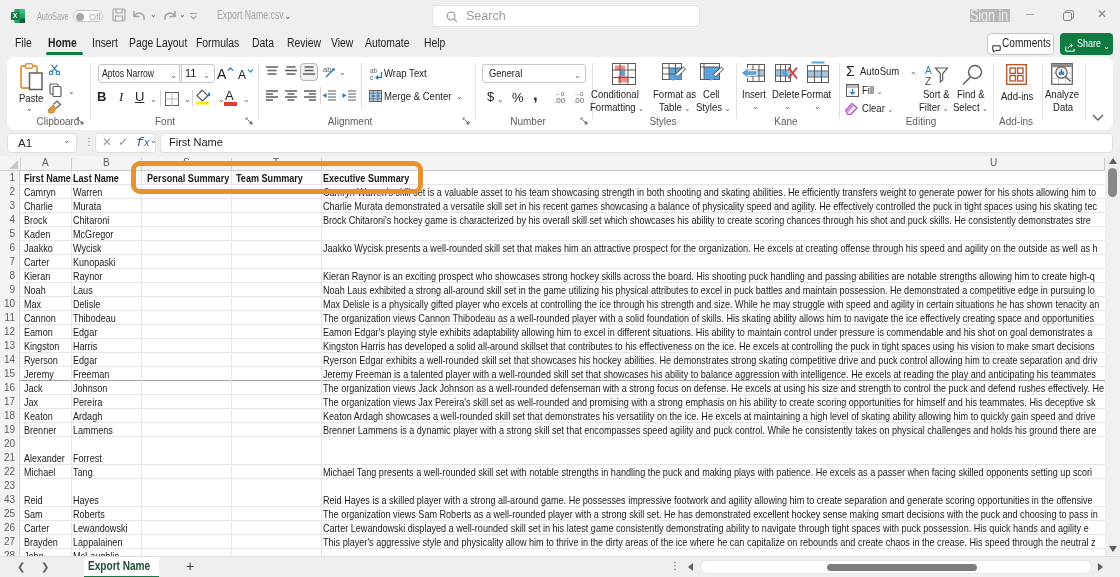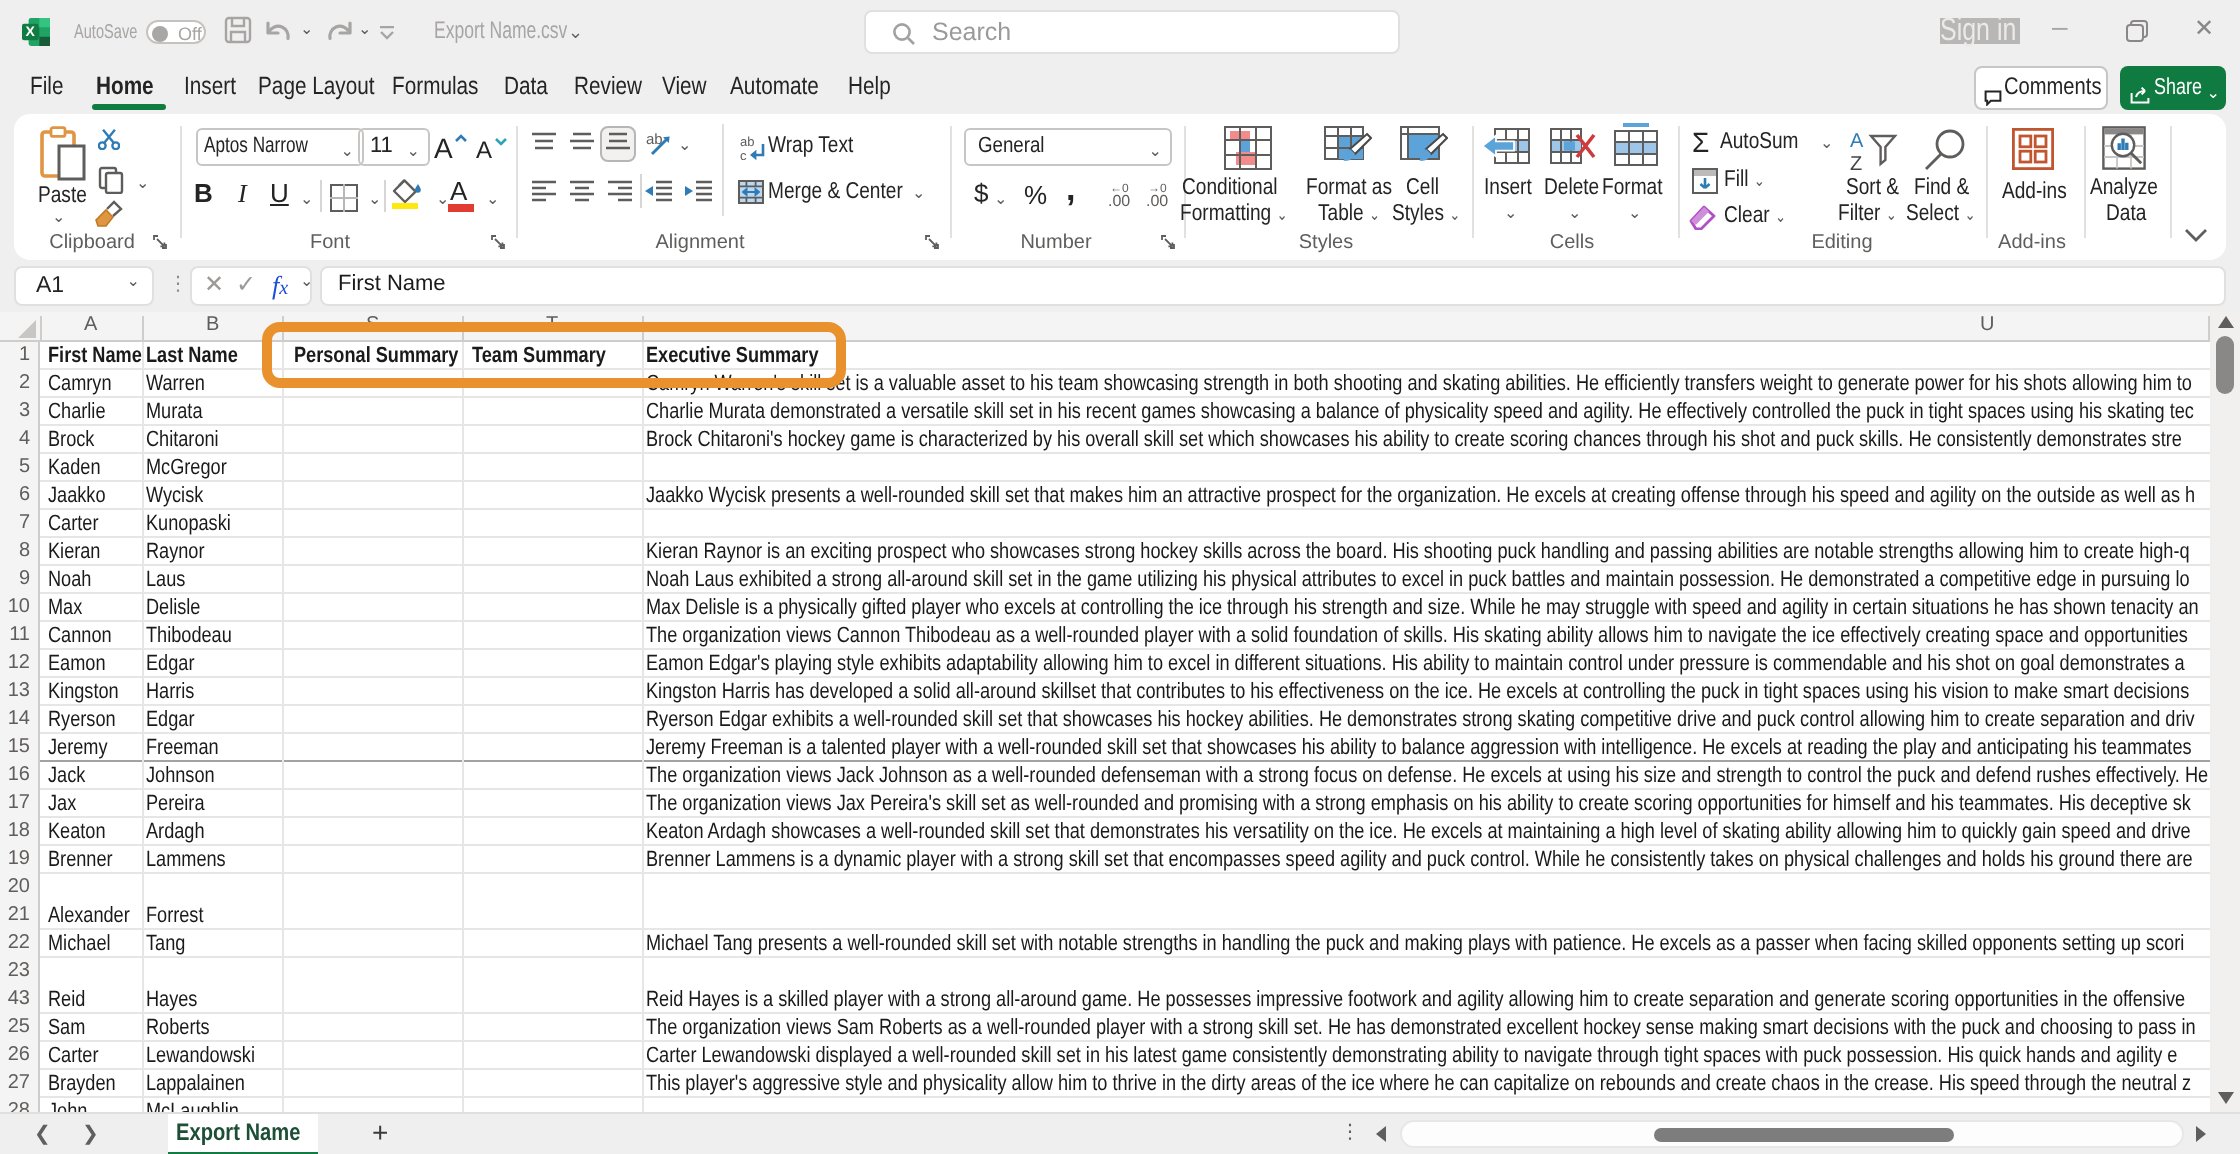--- a/index.html
+++ b/index.html
@@ -158,21 +158,21 @@
   </svg>
   <svg class="abs" style="left:49px;top:26px" width="13" height="14" viewBox="0 0 13 14" fill="none" stroke="#5f5d5b" stroke-width="1.2">
     <rect x="1" y="1" width="8" height="10" rx="1"></rect>
       <rect x="4" y="3.5" width="8" height="10" rx="1" fill="#fff"></rect>
   </svg>
   <div class="abs chev" style="left:68px;top:30px">⌄</div>
   <svg class="abs" style="left:47px;top:43px" width="15" height="14" viewBox="0 0 15 14">
     <path d="M1 10 L6 5 L9.5 8.5 L6 13 L2 13 Z" fill="#e09543" stroke="#c07c22" stroke-width="0.8"></path>
     <path d="M6.5 4.5 L10 1 L13.5 4.5 L9.5 8" fill="#fff" stroke="#5f5d5b" stroke-width="1.2"></path>
   </svg>
-  <div class="glabel" style="left:18px;width:56px">Clipboard</div>
+  <div class="glabel" style="left:30px;width:56px">Clipboard</div>
   <svg class="dlg" style="left:76px" viewBox="0 0 8 8" fill="none" stroke="currentColor" stroke-width="0.9">
       <path d="M1 3V1h2M7 5v2H5M2.5 2.5 6.2 6.2M6.2 6.2v-2M6.2 6.2h-2"></path>
     </svg>
   <div class="gdiv" style="left:90px"></div>
 
   <div class="abs" style="left:98px;top:7px;width:84px;height:19px;border:1px solid #c8c6c4;border-radius:3px;font-size:11px;line-height:17px"><span class="ntx" style="margin-left:3px;transform:scaleX(0.78)">Aptos Narrow</span><span class="chev" style="position:absolute;right:4px;top:2px">⌄</span></div>
   <div class="abs" style="left:179px;top:7px;width:36px;height:19px;border:1px solid #c8c6c4;border-radius:3px;font-size:11px;line-height:17px"><span style="margin-left:5px">11</span><span class="chev" style="position:absolute;right:4px;top:2px">⌄</span></div>
   <svg class="abs" style="left:217px;top:8px" width="18" height="16" viewBox="0 0 18 16">
       <text x="0" y="14" font-size="14" fill="#242424">A</text>
       <path d="M11 5.5 13.5 3 16 5.5" fill="none" stroke="#2f7bb5" stroke-width="1.3"></path>
@@ -330,21 +330,21 @@
   <div class="abs rbtxt" style="left:772px;top:31px">Delete</div>
   <div class="abs chev" style="left:784px;top:45px">⌄</div>
   <svg class="abs" style="left:807px;top:4px" width="22" height="22" viewBox="0 0 22 22">
     <path d="M4.5 1.5h13" stroke="#5ba3d9" stroke-width="2"></path>
     <rect x="0.5" y="4.5" width="21" height="17" fill="#fff" stroke="#5f5d5b"></rect>
     <rect x="1" y="10.3" width="20" height="5.4" fill="#9dc6e8"></rect>
     <path d="M7.5 4.5v17M14.5 4.5v17M0.5 10h21M0.5 16h21" stroke="#5f5d5b" fill="none"></path>
   </svg>
   <div class="abs rbtxt" style="left:801px;top:31px">Format</div>
   <div class="abs chev" style="left:814px;top:45px">⌄</div>
-  <div class="glabel" style="left:758px;width:56px">Cells</div>
+  <div class="glabel" style="left:758px;width:56px">Kane</div>
   <div class="gdiv" style="left:839px"></div>
 
   <div class="abs" style="left:846px;top:6px;font-size:14px">Σ</div>
   <div class="abs rbtxt" style="left:860px;top:8px">AutoSum</div>
   <div class="abs chev" style="left:910px;top:10px">⌄</div>
   <svg class="abs" style="left:846px;top:27px" width="13" height="13" viewBox="0 0 13 13">
       <rect x="0.5" y="0.5" width="12" height="12" fill="#fff" stroke="#5f5d5b"></rect>
       <rect x="1" y="1" width="11" height="3" fill="#bdbbb9"></rect>
       <path d="M6.5 5v5M6.5 10 4.2 8M6.5 10 8.8 8" stroke="#2f7bb5" stroke-width="1.3" fill="none"></path>
     </svg>
@@ -396,21 +396,21 @@
       <path d="M1 1l5 5 5-5"></path>
     </svg>
 </div>
 
 <div id="fbar" class="abs">
   <div id="namebox" class="abs"><span style="margin-left:10px;line-height:19px">A1</span><span class="chev" style="position:absolute;right:6px;top:2px">⌄</span></div>
   <span class="abs" style="left:84px;top:4px;color:#8f8d8b;font-size:10px;letter-spacing:0">⋮</span>
   <div id="fxbox" class="abs">
     <span class="abs" style="left:6px;top:1px;color:#9b9997;font-size:12px">✕</span>
     <span class="abs" style="left:22px;top:1px;color:#9b9997;font-size:12px">✓</span>
-    <span class="abs" style="left:40px;top:1px;color:#1d4ed8;font-style:italic;font-family:Liberation Serif, serif;font-size:13px">f<span style="font-size:10px">x</span></span>
+    <span class="abs" style="left:40px;top:1px;color:#1d4ed8;font-style:italic;font-family:Liberation Mono, monospace;font-size:13px">f<span style="font-size:10px">x</span></span>
     <span class="abs chev" style="left:54px;top:2px">⌄</span>
   </div>
   <div id="fmbox" class="abs">
       <span class="abs" style="left:8px;top:2px;font-size:11px;color:#1a1a1a">First Name</span>
     </div>
 </div>
 
 <div id="grid" class="abs">
   <div id="colhead" class="abs">
     <div class="chl" style="left:42px">A</div>

